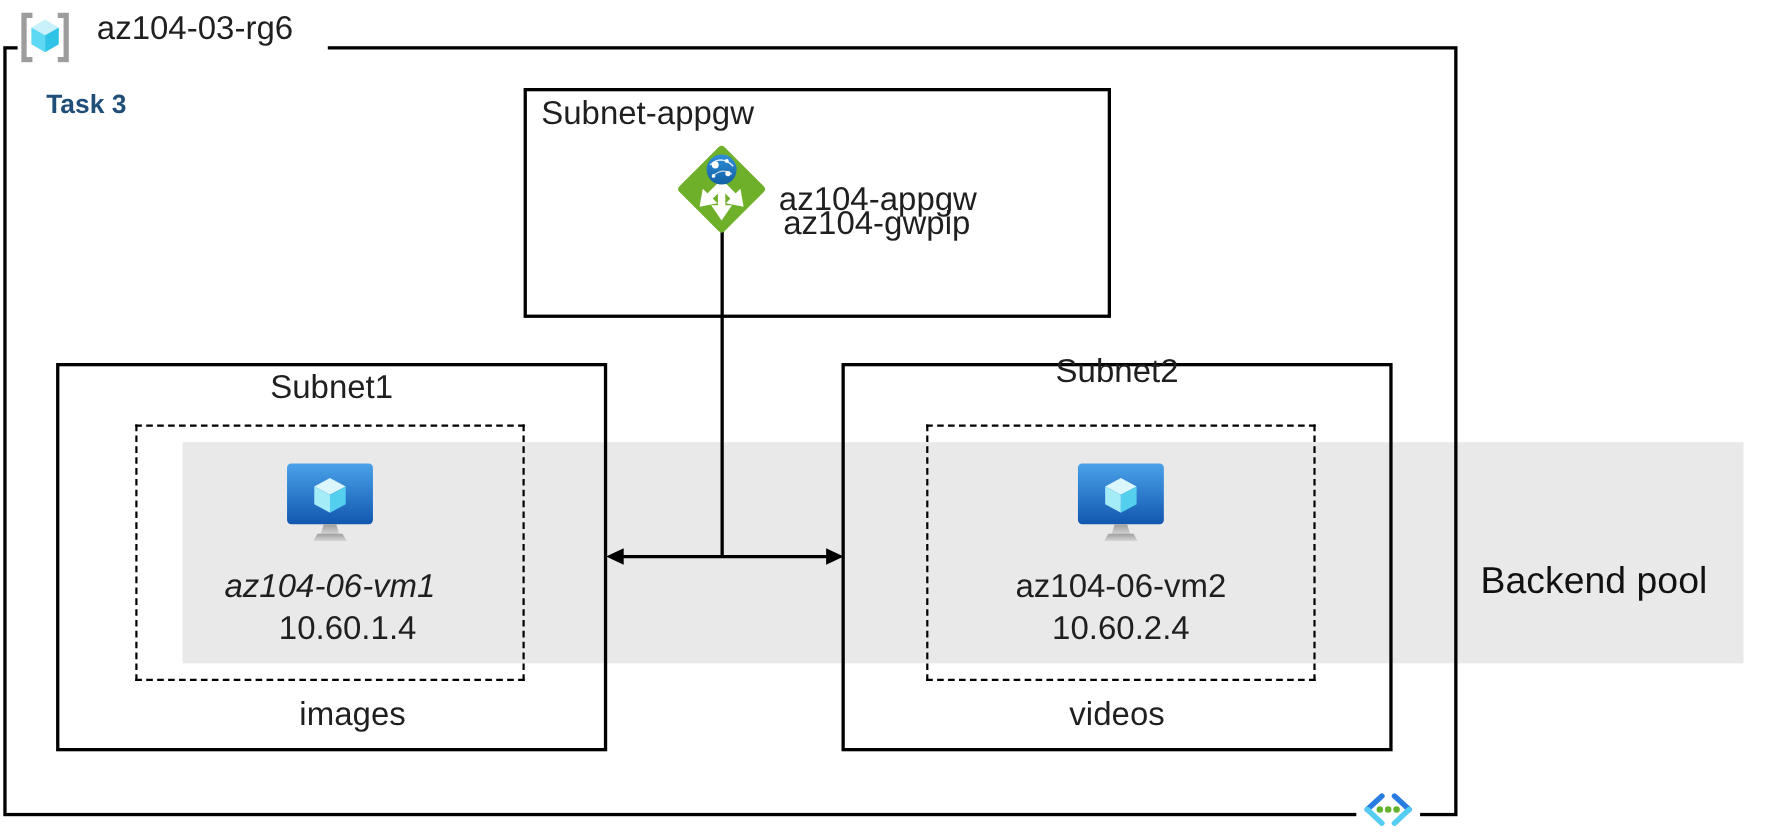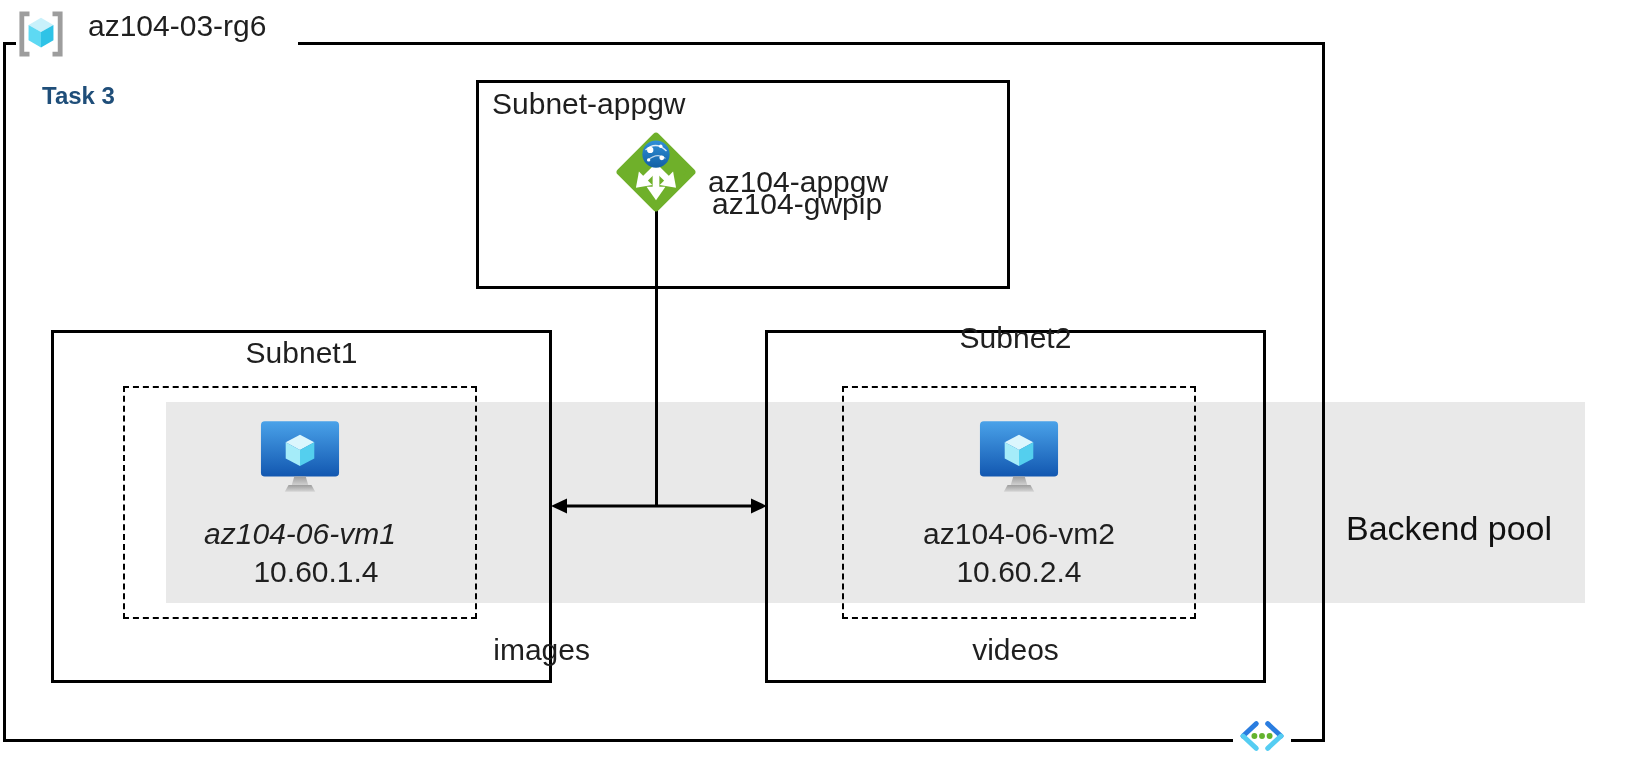--- a/index.html
+++ b/index.html
@@ -154,21 +154,21 @@
       <rect x="1" y="1" width="82" height="58" rx="4" fill="url(#vmScreen)"></rect>
       <polygon points="42,15 57,23 42,31 27,23" fill="#dbf6fd"></polygon>
       <polygon points="27,23 42,31 42,48 27,40" fill="#a5ecf9"></polygon>
       <polygon points="57,23 42,31 42,48 57,40" fill="#54cfee"></polygon>
       <polygon points="36,59 48,59 51,69 33,69" fill="url(#vmStand)"></polygon>
       <polygon points="30,68 54,68 58,75 26,75" fill="url(#vmStand)"></polygon>
     </svg>
   </div>
   <div class="lbl center z3" style="left:123px; top:518px; width:354px;font-style:italic;">az104-06-vm1</div>
   <div class="lbl center z3" style="left:123px; top:556px; width:386px;">10.60.1.4</div>
-  <div class="lbl center z3" style="left:51px; top:634px; width:539px;text-align:right;">images</div>
+  <div class="lbl center z3" style="left:51px; top:634px; width:539px;">images</div>
 
   <div class="box z2" style="left:765px; top:330px; width:501px; height:353px;"></div>
   <div class="lbl center z3" style="left:765px; top:322px; width:501px;">Subnet2</div>
   <div class="dashed z2" style="left:842px; top:386px; width:354px; height:233px;"></div>
 
   <div class="abs z4" style="left:979px; top:420px; width:80px; height:75px;">
     <svg width="80" height="75" viewBox="0 0 84 78">
       <rect x="1" y="1" width="82" height="58" rx="4" fill="url(#vmScreen)"></rect>
       <polygon points="42,15 57,23 42,31 27,23" fill="#dbf6fd"></polygon>
       <polygon points="27,23 42,31 42,48 27,40" fill="#a5ecf9"></polygon>

